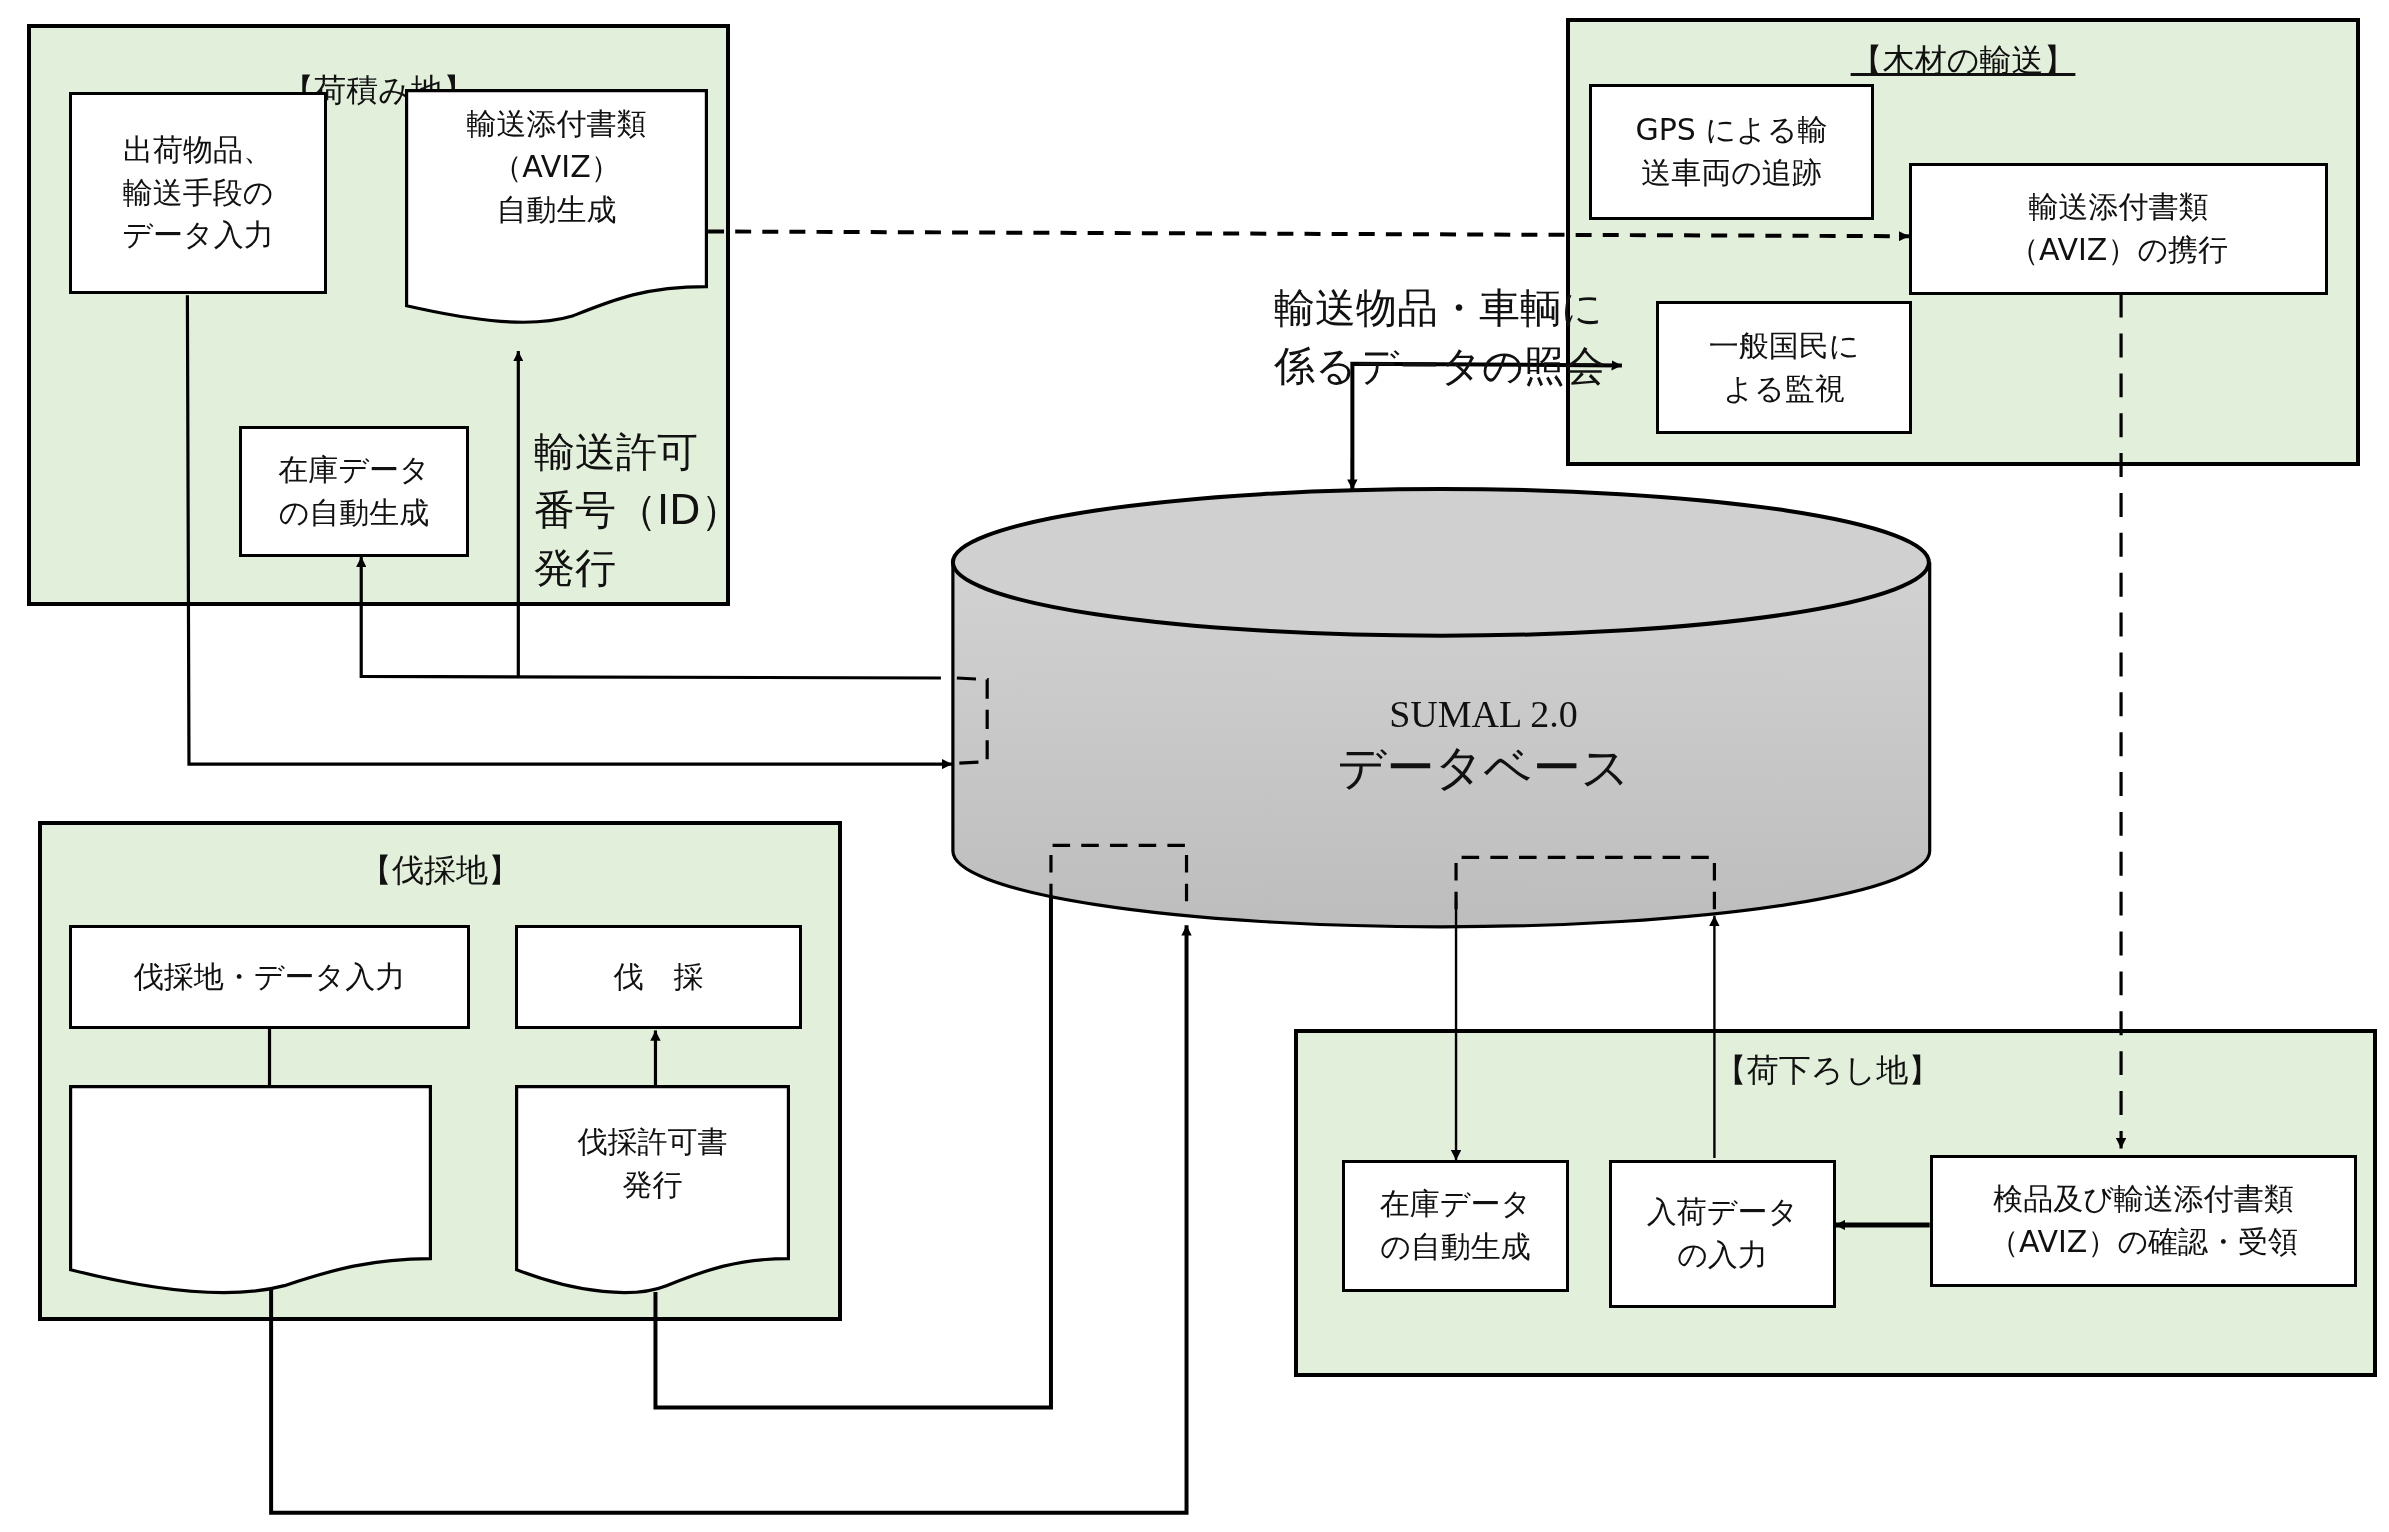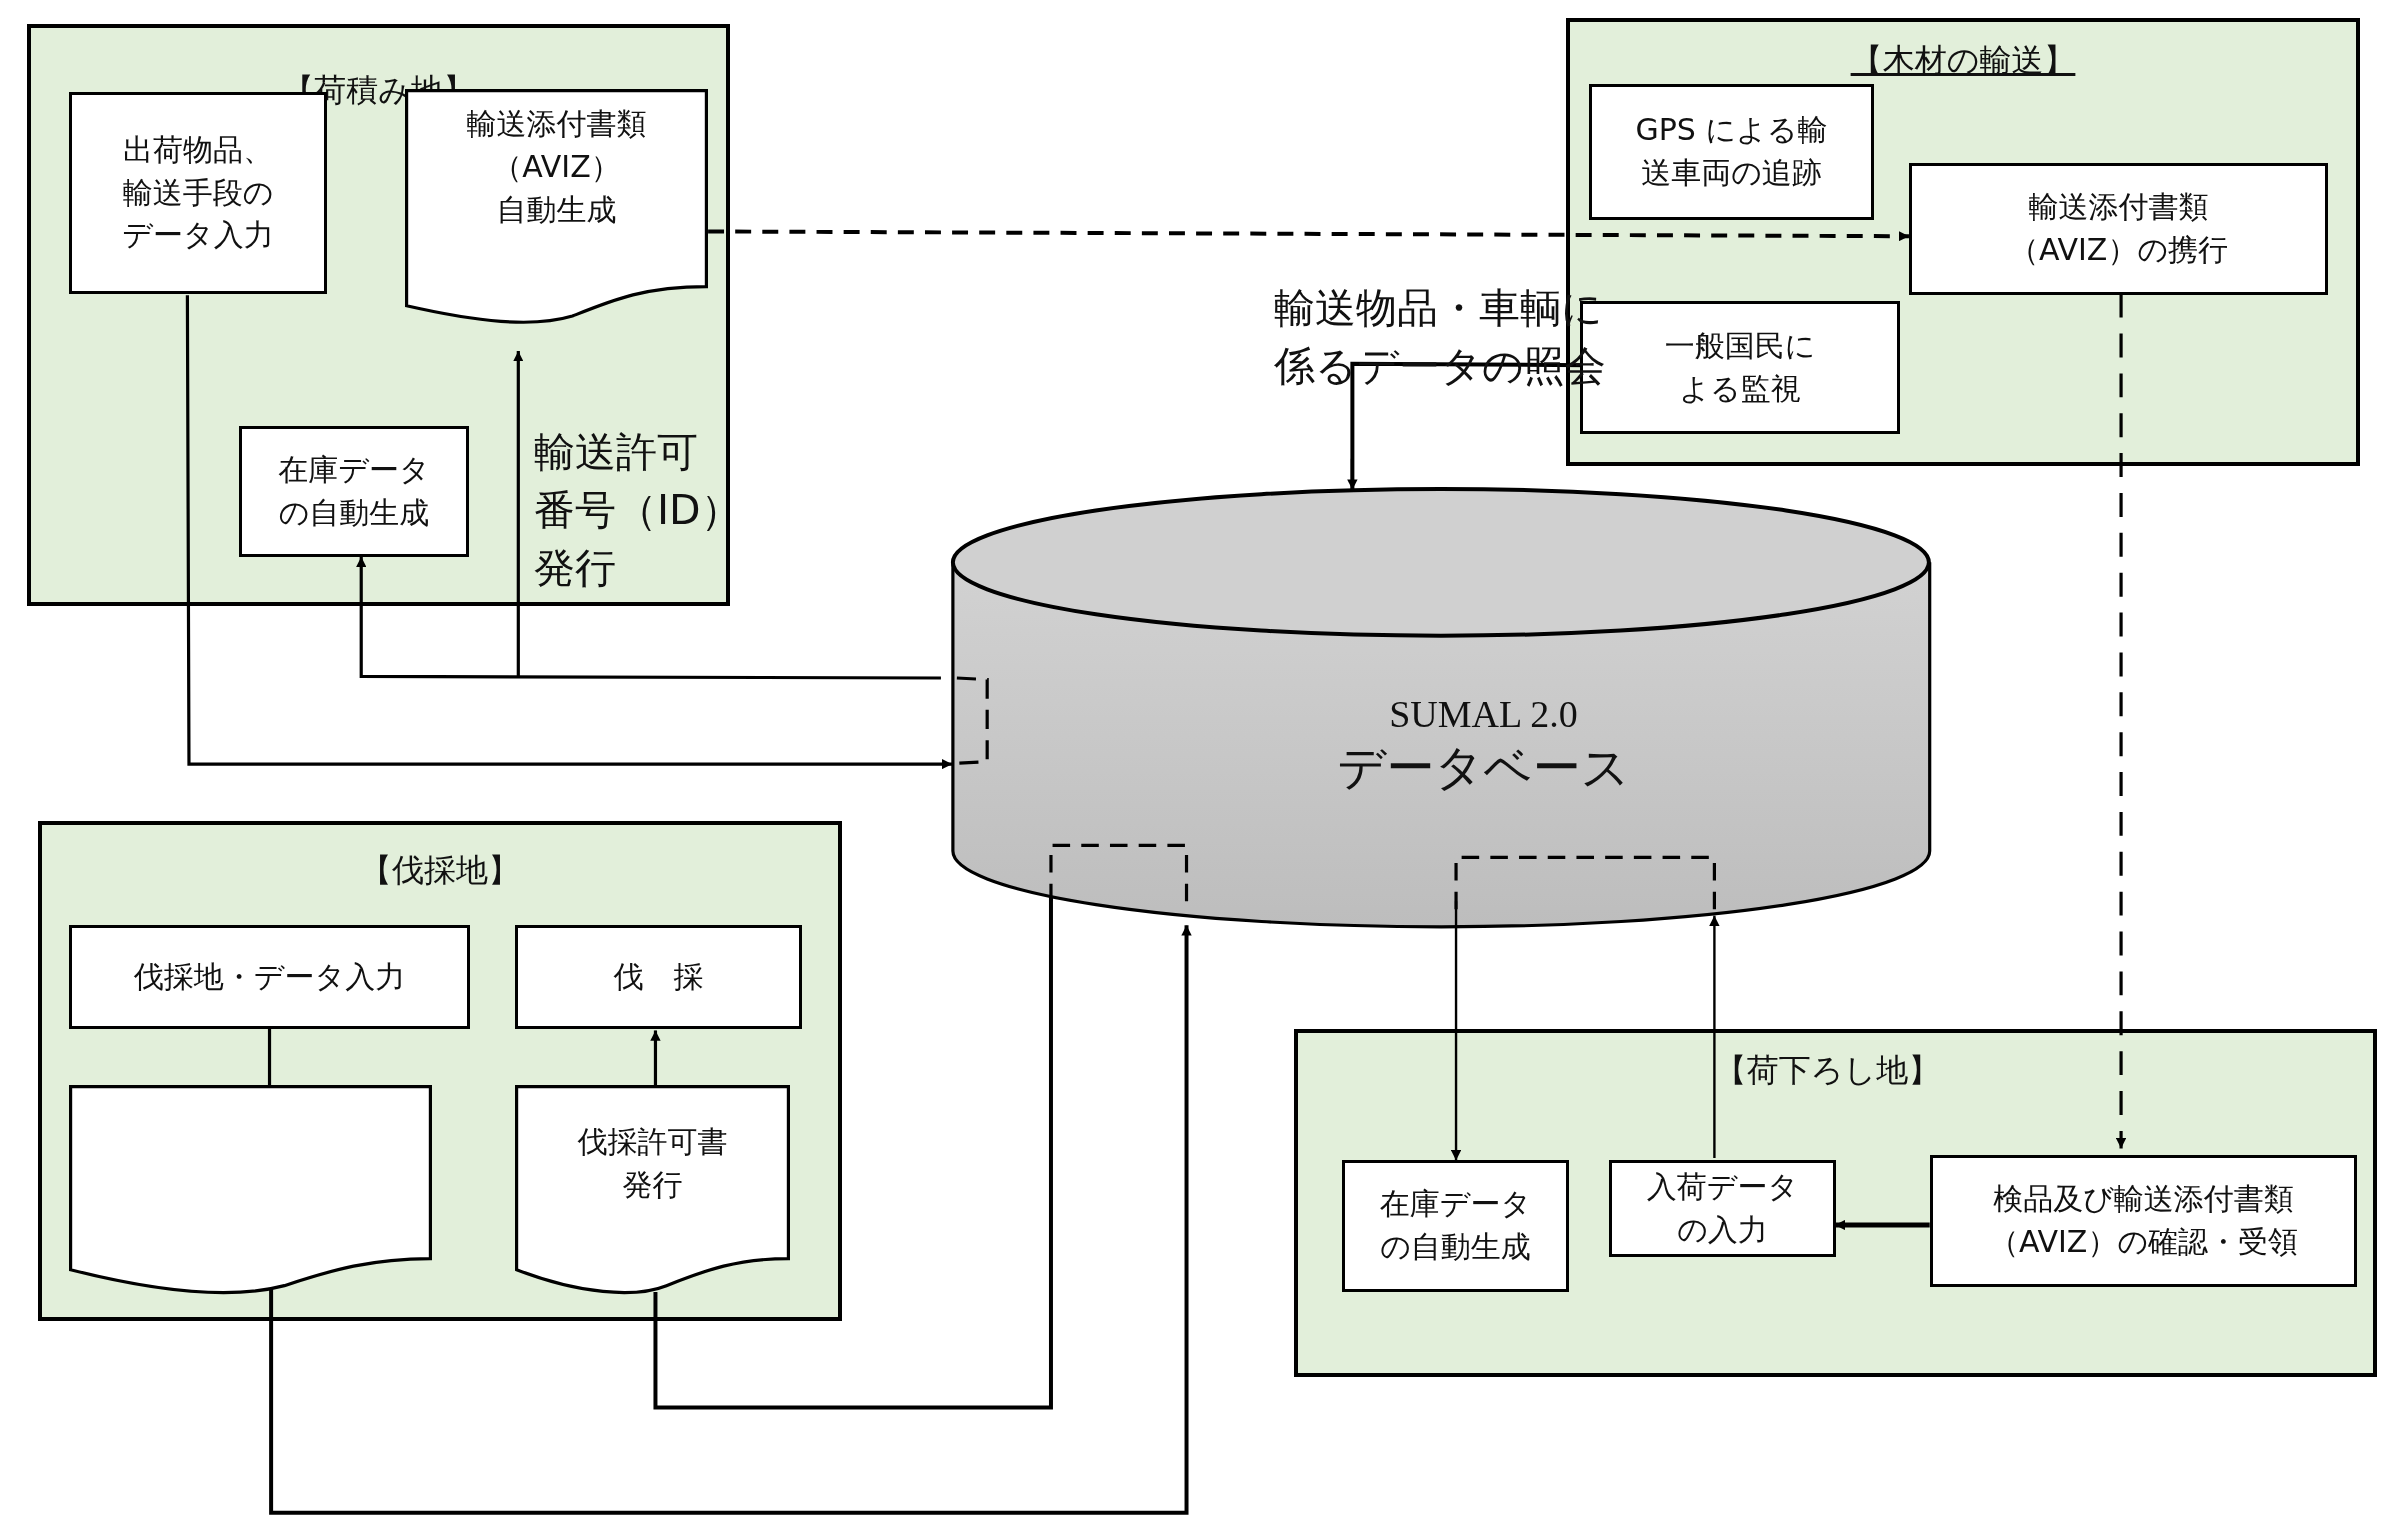--- a/index.html
+++ b/index.html
@@ -99,21 +99,21 @@
 の自動生成</div>
 
 <div class="label" style="left:534px;top:423px;">輸送許可
 番号（ID）
 発行</div>
 
 <div class="box" style="left:1589px;top:84px;width:285px;height:136px;">GPS による輸
 送車両の追跡</div>
 <div class="box" style="left:1909px;top:163px;width:419px;height:132px;">輸送添付書類
 （AVIZ）の携行</div>
-<div class="box" style="left:1580px;top:301px;width:320px;height:133px;">一般国民に
+<div class="box" style="left:1656px;top:301px;width:256px;height:133px;">一般国民に
 よる監視</div>
 <div class="label" style="left:1274px;top:279px;">輸送物品・車輌に
 係るデータの照会</div>
 
 <div class="db-text" style="top:692px;margin-left:42px;">
   <div class="db-title">SUMAL 2.0</div>
   <div class="db-sub">データベース</div>
 </div>
 
 <div class="box" style="left:69px;top:925px;width:401px;height:104px;">伐採地・データ入力</div>
@@ -128,17 +128,17 @@
 <div class="doc" style="left:515px;top:1085px;width:275px;height:211px;">
   <svg viewBox="0 0 345 265" preserveAspectRatio="none">
     <path d="M2,2 L343,2 L343,218 C280,218 240,232 190,252 C150,268 80,262 2,232 Z" fill="#fff" stroke="#000" stroke-width="4"></path>
   </svg>
   <div class="doc-text" style="top:36px;">伐採許可書
 発行</div>
 </div>
 
 <div class="box" style="left:1342px;top:1160px;width:227px;height:132px;">在庫データ
 の自動生成</div>
-<div class="box" style="left:1609px;top:1160px;width:227px;height:97px;">入荷データ
+<div class="box" style="left:1609px;top:1160px;width:227px;height:148px;">入荷データ
 の入力</div>
 <div class="box" style="left:1930px;top:1155px;width:427px;height:132px;">検品及び輸送添付書類
 （AVIZ）の確認・受領</div>
 
 
 </body></html>

